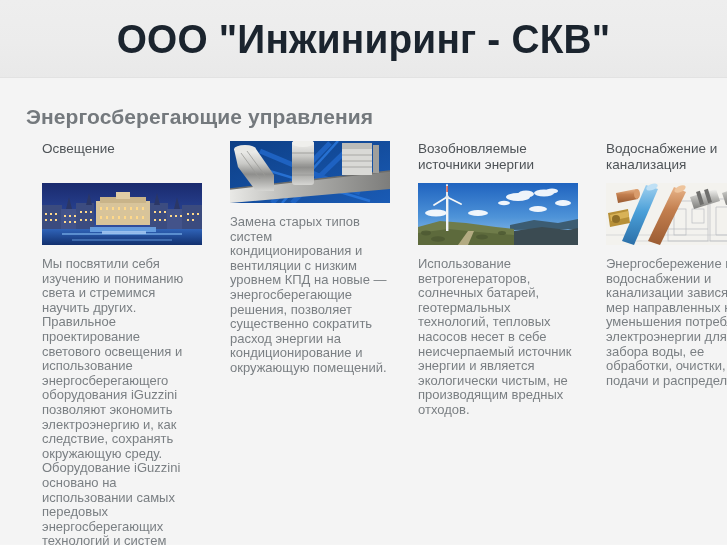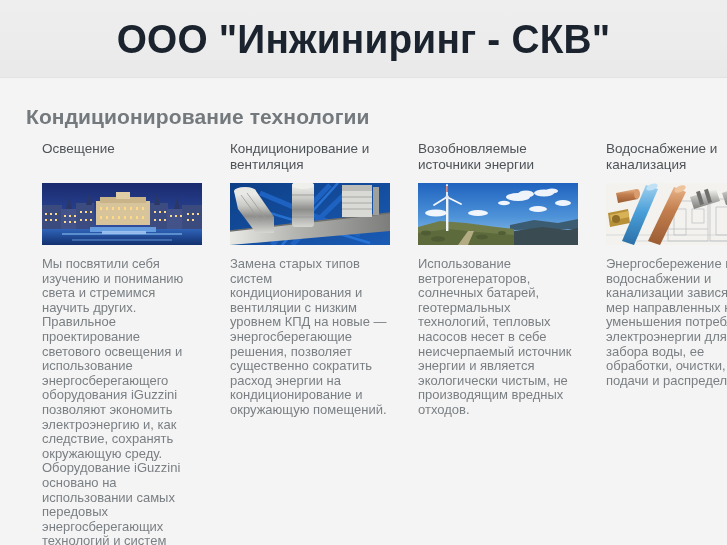--- a/index.html
+++ b/index.html
@@ -100,21 +100,21 @@
 </style>
 </head>
 <body>
 
 <header class="site-header">
   <div class="site-title">ООО "Инжиниринг - СКВ"</div>
 </header>
 
 <main class="page">
 
-  <h2 class="section-heading">Кондиционирование технологии</h2>
+  <h2 class="section-heading">Энергосберегающие управления</h2>
 
   <div class="cols">
 
     <div class="col">
       <h3 class="col-title">Освещение</h3>
       <svg class="thumb" viewBox="0 0 160 62" preserveAspectRatio="none">
         <defs>
           <linearGradient id="skyA" x1="0" y1="0" x2="0" y2="1">
             <stop offset="0%" stop-color="#1a2a6e"></stop>
             <stop offset="45%" stop-color="#27418f"></stop>
@@ -199,21 +199,20 @@
         <rect x="48" y="44" width="66" height="5" fill="#6ea8e8" opacity="0.85"></rect>
         <rect x="20" y="50" width="120" height="2" fill="#7fb6ef" opacity="0.6"></rect>
         <rect x="30" y="56" width="100" height="2" fill="#5f93d6" opacity="0.5"></rect>
 
         <rect x="60" y="48" width="44" height="3" fill="#9fc4ef" opacity="0.9"></rect>
       </svg>
       <p class="col-body">Мы посвятили себя изучению и пониманию света и стремимся научить других. Правильное проектирование светового освещения и использование энергосберегающего оборудования iGuzzini позволяют экономить электроэнергию и, как следствие, сохранять окружающую среду. Оборудование iGuzzini основано на использовании самых передовых энергосберегающих технологий и систем управления освещения.</p>
     </div>
 
     <div class="col">
-      <h3 class="col-title">Кондиционирование и вентиляция</h3>
       <svg class="thumb" viewBox="0 0 160 62" preserveAspectRatio="none">
         <defs>
           <linearGradient id="skyB" x1="0" y1="0" x2="1" y2="1">
             <stop offset="0%" stop-color="#0d3f86"></stop>
             <stop offset="100%" stop-color="#1a5bb5"></stop>
           </linearGradient>
           <linearGradient id="metalB" x1="0" y1="0" x2="0" y2="1">
             <stop offset="0%" stop-color="#f2f2f0"></stop>
             <stop offset="35%" stop-color="#c9c9c6"></stop>
             <stop offset="60%" stop-color="#8e8e8c"></stop>

